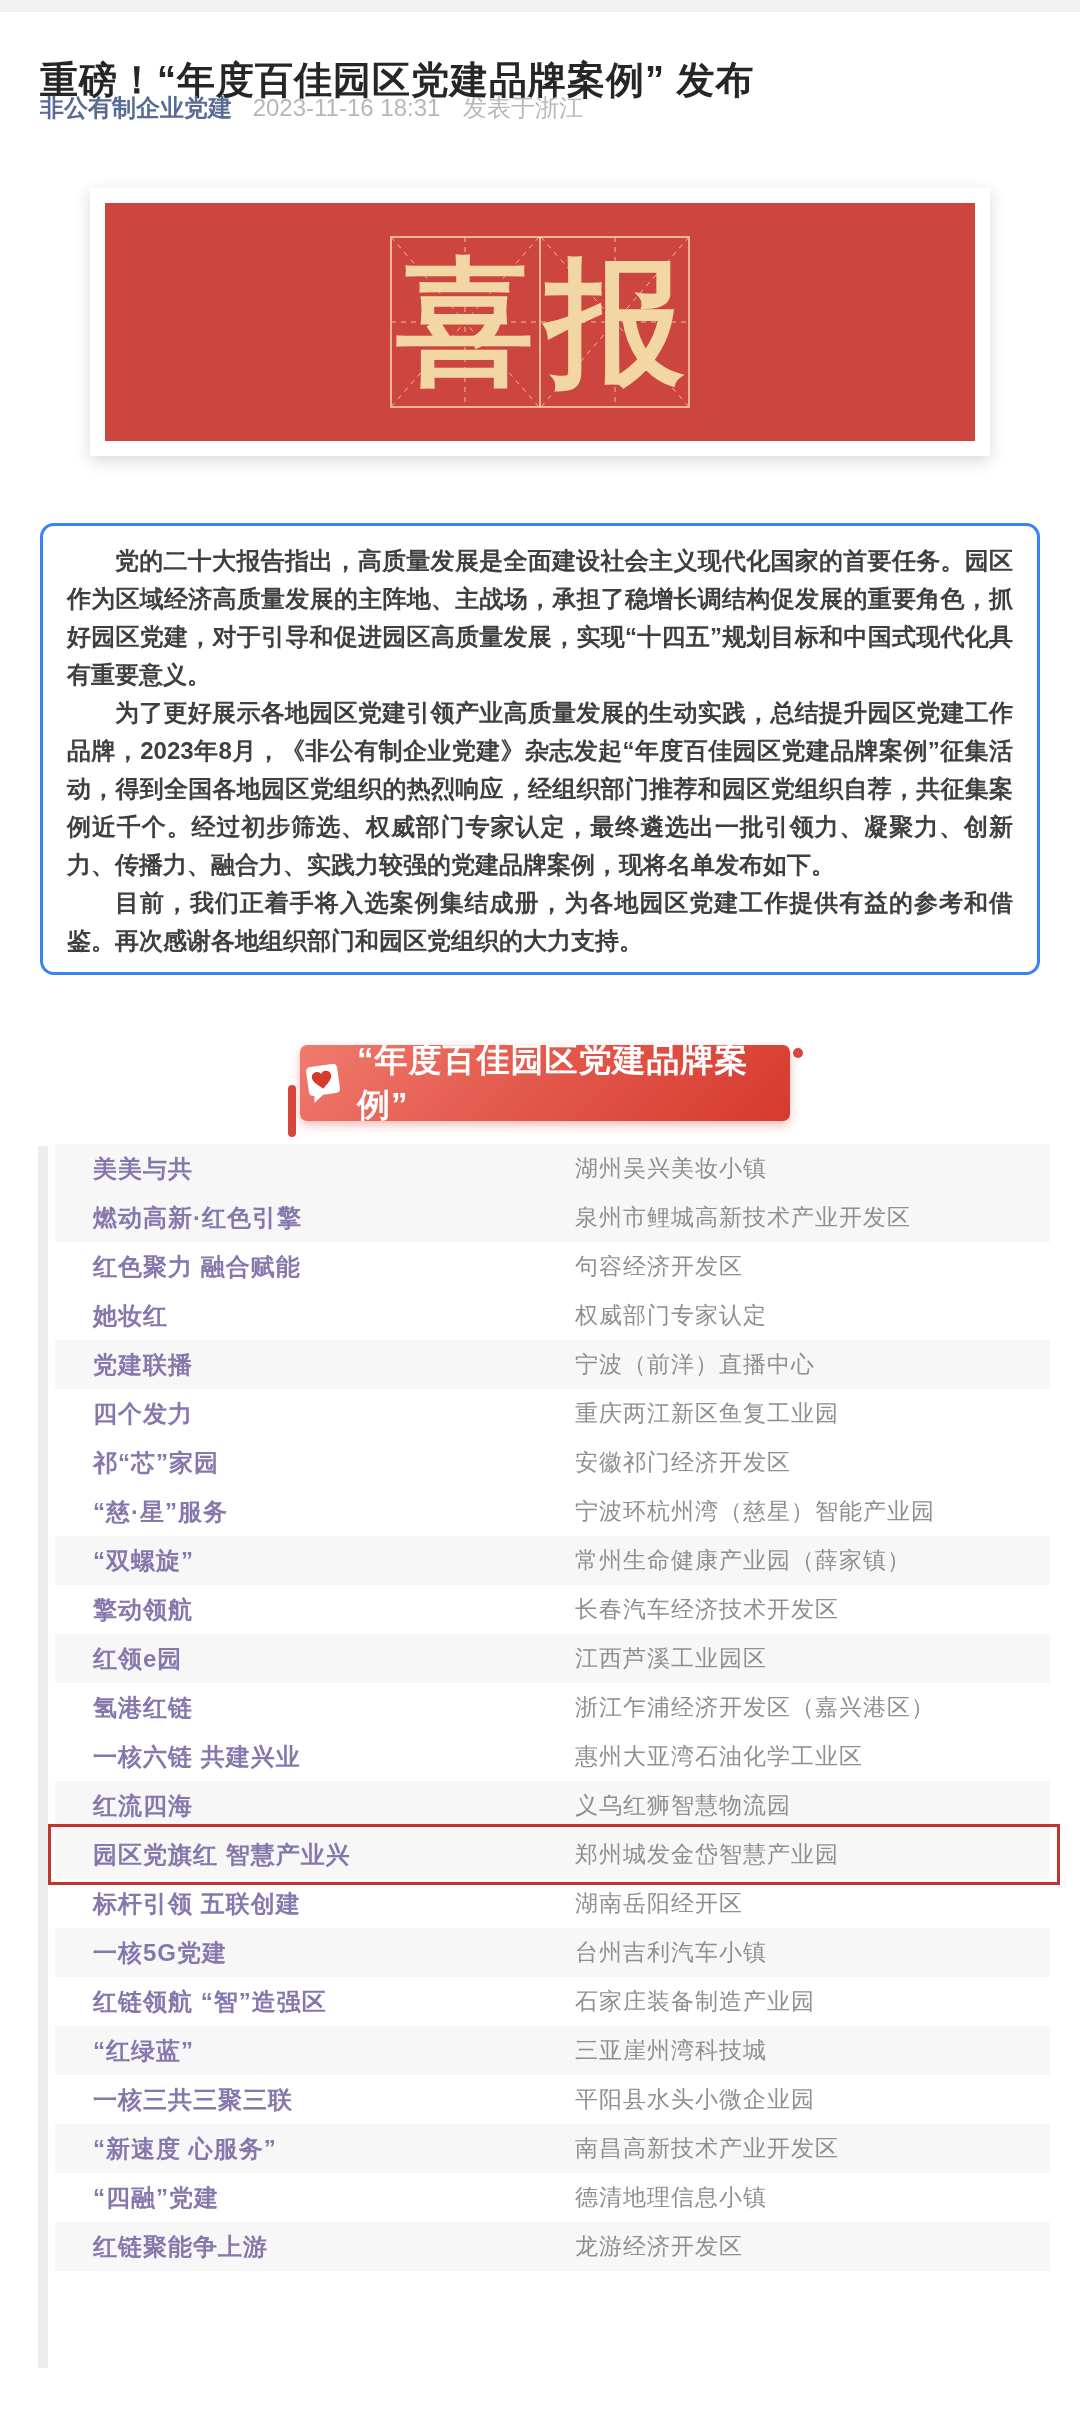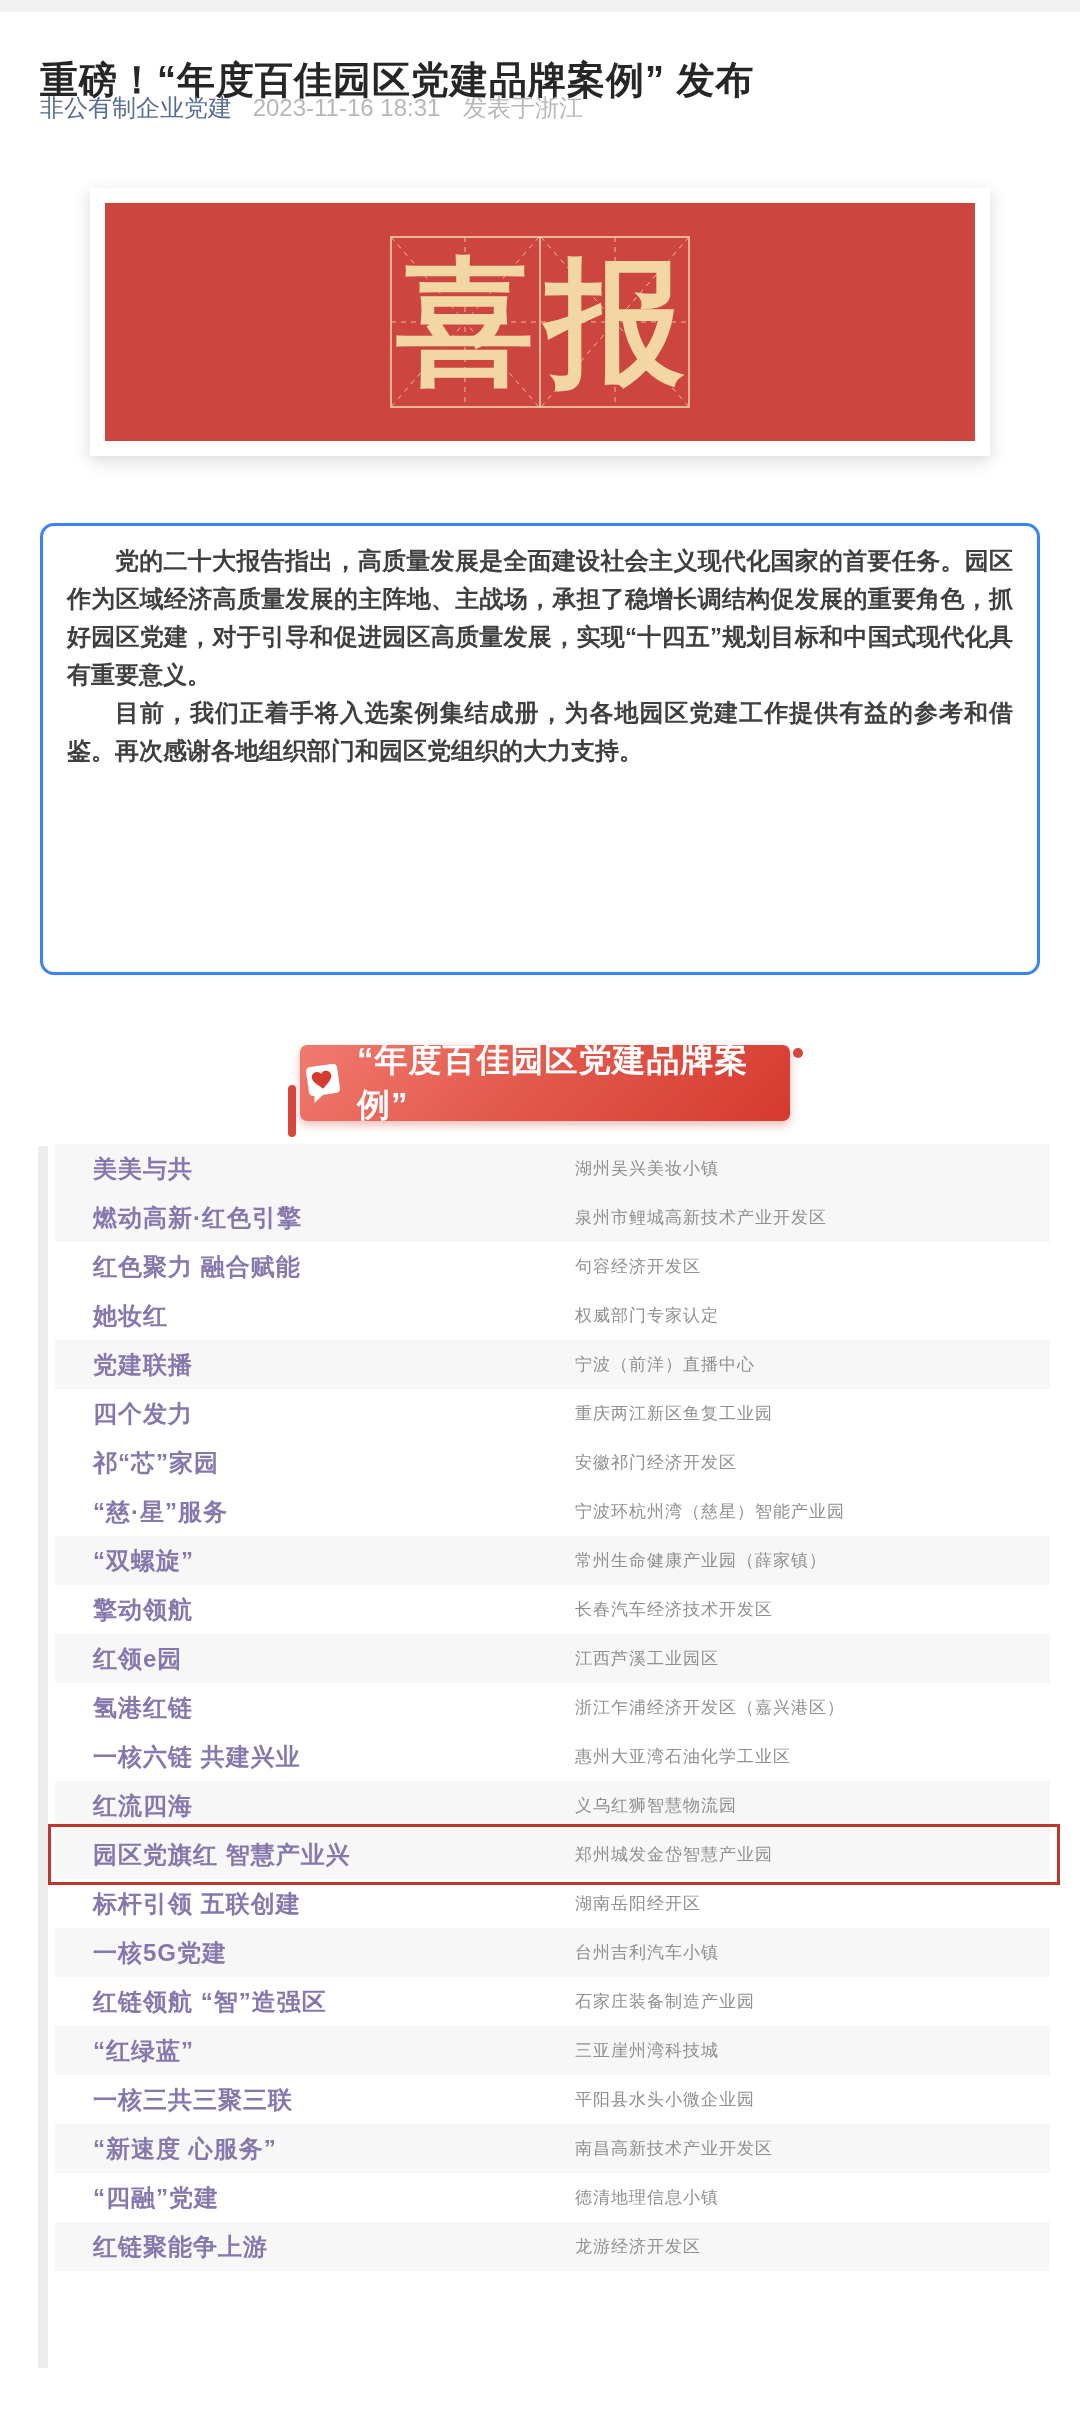--- a/index.html
+++ b/index.html
@@ -5,21 +5,21 @@
   html,body{margin:0;padding:0;background:#ffffff;}
   body{font-family:"Liberation Sans","DejaVu Sans",sans-serif;}
   #page{position:relative;width:1080px;height:2429px;background:#ffffff;overflow:hidden;}
 
   .topbar{position:absolute;left:0;top:0;width:1080px;height:12px;background:#f1f1f1;}
 
   .title{position:absolute;left:40px;top:30px;width:1000px;font-size:38px;line-height:50px;
          font-weight:bold;color:#262626;letter-spacing:1px;}
 
   .byline{position:absolute;left:40px;top:92px;width:1000px;font-size:24px;line-height:32px;}
-  .byline .account{color:#576b95;font-weight:normal;margin-right:14px;cursor:pointer;margin-top:8px;}
+  .byline .account{color:#576b95;font-weight:bold;margin-right:14px;cursor:pointer;margin-top:8px;}
   .byline .meta{color:#b7b7b7;margin-right:16px;}
 
   
   .banner-card{position:absolute;left:90px;top:188px;width:900px;height:268px;background:#ffffff;
                box-shadow:0 5px 16px rgba(0,0,0,0.15);box-sizing:border-box;padding:15px;}
   .banner-red{width:100%;height:100%;background:#cc453f;display:flex;align-items:center;justify-content:center;}
 
   
   .intro-box{position:absolute;left:40px;top:523px;width:1000px;height:452px;box-sizing:border-box;
              border:3px solid #3b82f6;border-radius:14px;padding:16px 24px 0 24px;overflow:hidden;}
@@ -34,21 +34,21 @@
           display:flex;align-items:center;justify-content:center;gap:12px;}
   .ribbon .label{color:#ffffff;font-size:33px;font-weight:bold;letter-spacing:1px;}
   .ribbon-dot{position:absolute;left:793px;top:1048px;width:10px;height:10px;border-radius:50%;background:#d8473c;}
 
   
   .table-strip{position:absolute;left:38px;top:1146px;width:10px;height:1222px;background:#ededed;}
   .brand-table{position:absolute;left:55px;top:1144px;width:995px;}
   .trow{position:relative;height:49px;line-height:49px;white-space:nowrap;}
   .trow.odd{background:#f7f7f7;}
   .trow .brand{position:absolute;left:38px;top:0;font-size:24px;font-weight:bold;color:#8678ad;letter-spacing:1px;}
-  .trow .park{position:absolute;left:520px;top:0;font-size:17px;color:#8f8f8f;letter-spacing:1px;}
+  .trow .park{position:absolute;left:520px;top:0;font-size:23px;color:#8f8f8f;letter-spacing:1px;}
   .trow.highlight::after{content:"";position:absolute;left:-7px;right:-10px;top:-6px;bottom:-6px;
           border:3px solid #bf362d;pointer-events:none;}
 </style>
 </head>
 <body>
 
 <div id="page">
 
   <div class="topbar"></div>
 
@@ -80,20 +80,21 @@
         <g font-family="Liberation Sans, DejaVu Sans, sans-serif" font-weight="bold" font-size="138" fill="#f2d6a4" text-anchor="middle">
           <text x="75" y="134" id="banner-ch1">喜</text>
           <text x="225" y="134" id="banner-ch2">报</text>
         </g>
       </svg>
     </div>
   </div>
 
   <div class="intro-box">
     <p>党的二十大报告指出，高质量发展是全面建设社会主义现代化国家的首要任务。园区作为区域经济高质量发展的主阵地、主战场，承担了稳增长调结构促发展的重要角色，抓好园区党建，对于引导和促进园区高质量发展，实现“十四五”规划目标和中国式现代化具有重要意义。</p>
+    <p>为了更好展示各地园区党建引领产业高质量发展的生动实践，总结提升园区党建工作品牌，2023年8月，《非公有制企业党建》杂志发起“年度百佳园区党建品牌案例”征集活动，得到全国各地园区党组织的热烈响应，经组织部门推荐和园区党组织自荐，共征集案例近千个。经过初步筛选、权威部门专家认定，最终遴选出一批引领力、凝聚力、创新力、传播力、融合力、实践力较强的党建品牌案例，现将名单发布如下。</p>
     <p>目前，我们正着手将入选案例集结成册，为各地园区党建工作提供有益的参考和借鉴。再次感谢各地组织部门和园区党组织的大力支持。</p>
   </div>
 
   <div class="accent-bar"></div>
 
   <div class="ribbon">
     <svg width="46" height="46" viewBox="0 0 46 46">
       <g transform="rotate(-8 23 23)">
         <path d="M8 10 Q8 5 13 5 L35 5 Q40 5 40 10 L40 30 Q40 35 35 35 L22 35 L12 42 L13 35 Q8 35 8 30 Z" fill="#ffffff"></path>
         <path d="M23 29 C19 25 13 21 13 16.5 C13 13 15.5 11 18.5 11 C20.5 11 22 12 23 13.8 C24 12 25.5 11 27.5 11 C30.5 11 33 13 33 16.5 C33 21 27 25 23 29 Z" fill="#d63a2f"></path>

